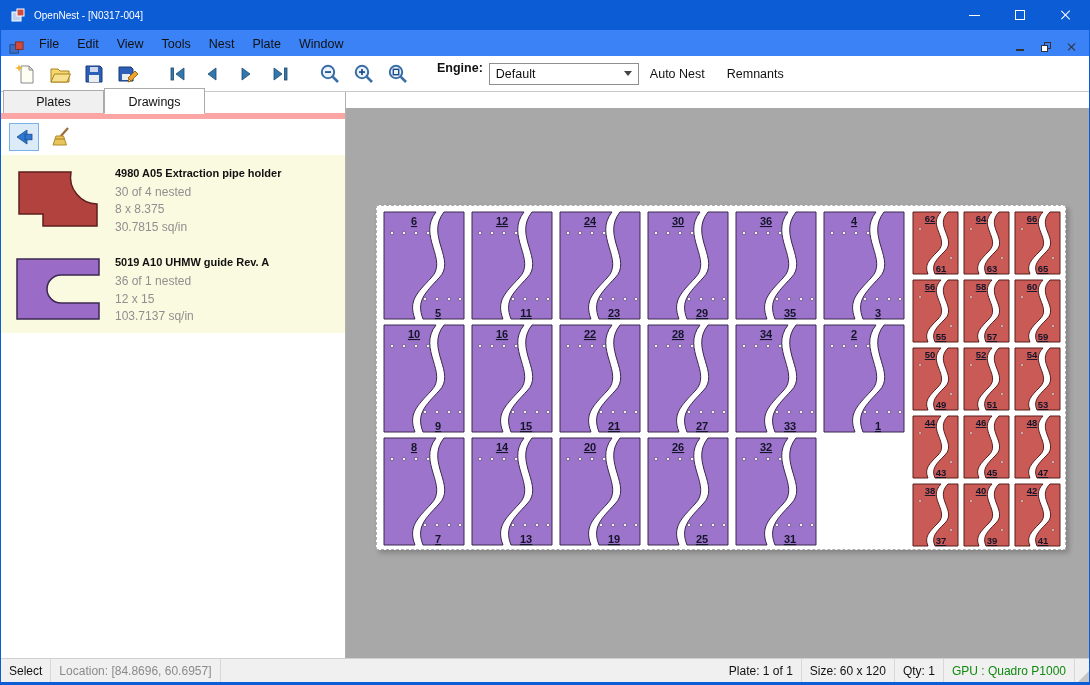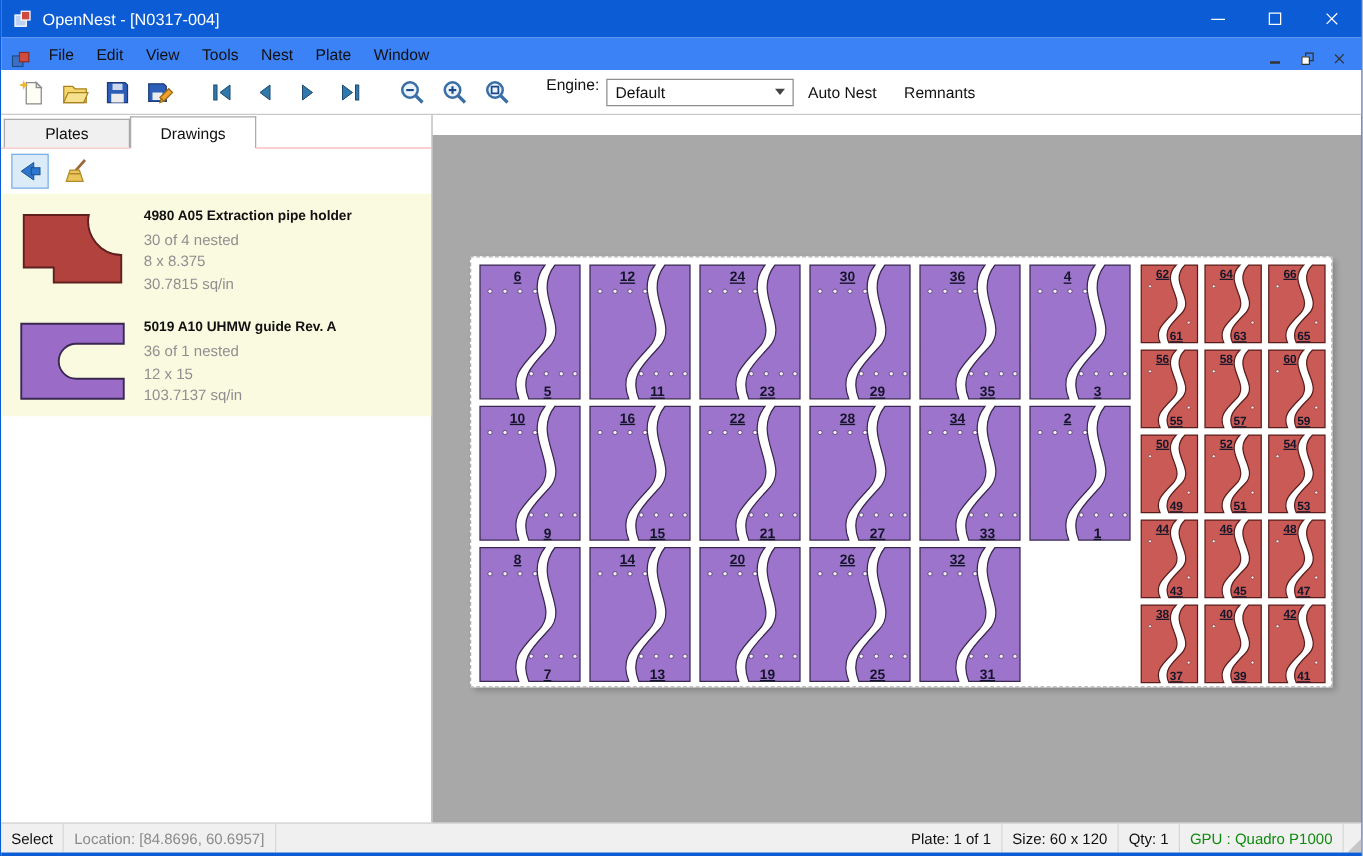--- a/index.html
+++ b/index.html
@@ -3,21 +3,21 @@
 <meta charset="utf-8">
 <style>
   *{margin:0;padding:0;box-sizing:border-box}
   html,body{width:1090px;height:685px;overflow:hidden}
   body{font-family:"Liberation Sans",sans-serif;font-size:12.5px;color:#111;background:#fff}
   .window{width:1090px;height:685px;display:flex;flex-direction:column;border-left:1px solid #0b5cd5;border-right:1px solid #0b5cd5}
 
   
   .titlebar{height:30px;background:#0b5cd5;display:flex;align-items:center;color:#fff;flex:0 0 auto}
   .title-icon{width:16px;height:16px;margin:0 8px 0 9px}
-  .title-text{flex:1;font-size:13px}
+  .title-text{flex:1;font-size:10px}
   .win-btn{width:46px;height:30px;display:flex;align-items:center;justify-content:center}
   .glyph-min{width:11px;height:1px;background:#fff}
   .glyph-max{width:10px;height:10px;border:1px solid #fff}
   .glyph-close{position:relative;width:12px;height:12px}
   .glyph-close::before,.glyph-close::after{content:"";position:absolute;left:5.3px;top:0;width:1.4px;height:12px;background:#fff}
   .glyph-close::before{transform:rotate(45deg)}
   .glyph-close::after{transform:rotate(-45deg)}
 
   
   .menubar{height:26px;background:#3b82f6;display:flex;align-items:flex-end;flex:0 0 auto}
@@ -31,29 +31,29 @@
   .g-restore .r2{position:absolute;left:0;bottom:0;width:7px;height:7px;border:1px solid #333;background:#fff}
   .g-close-d{position:relative;width:10px;height:10px}
   .g-close-d::before,.g-close-d::after{content:"";position:absolute;left:4.3px;top:0;width:1.4px;height:10px;background:#333}
   .g-close-d::before{transform:rotate(45deg)}
   .g-close-d::after{transform:rotate(-45deg)}
 
   
   .toolbar{height:36px;background:#fff;border-bottom:1px solid #c9c9c9;display:flex;align-items:center;padding-left:8px;flex:0 0 auto}
   .tbtn{width:34px;height:30px;display:flex;align-items:center;justify-content:center}
   .tb-gap{width:16px}
-  .engine-label{font-weight:normal;margin:0 6px 12px 22px}
+  .engine-label{font-weight:bold;margin:0 6px 12px 22px}
   .engine-select{width:150px;height:22px;border:1px solid #8f8f8f;background:#fff;display:flex;align-items:center;padding-left:6px}
   .caret{margin-left:auto;margin-right:6px;width:0;height:0;border-left:4px solid transparent;border-right:4px solid transparent;border-top:5px solid #444}
   .tb-text{padding:0 11px}
 
   
   .body{flex:1;display:flex;min-height:0}
   .left-panel{width:345px;background:#fff;border-right:1px solid #b0b0b0;display:flex;flex-direction:column}
-  .tabstrip{display:flex;align-items:flex-end;height:27px;border-bottom:1px solid #fca5a5;padding-left:2px;background:#fff}
+  .tabstrip{display:flex;align-items:flex-end;height:27px;border-bottom:6px solid #fca5a5;padding-left:2px;background:#fff}
   .tab{min-width:101px;text-align:center;padding:4px 10px;border:1px solid #ababab;border-bottom:none;background:#f0f0f0;height:23px}
   .tab.active{background:#fff;height:26px;margin-bottom:-1px;border-bottom:1px solid #fff;padding-top:6px}
   .panel-toolbar{height:36px;display:flex;align-items:center;gap:8px;padding:0 8px;background:#fff}
   .ptbtn{width:30px;height:28px;display:flex;align-items:center;justify-content:center;border:1px solid transparent}
   .ptbtn.checked{border:1px solid #7ab0e8;background:#dcebf8}
   .list{background:#fafae1}
   .item{display:flex;gap:10px;padding:8px 8px}
   .thumb{flex:0 0 96px;display:flex;align-items:center;justify-content:center}
   .item-text{padding-top:4px}
   .item-title{font-weight:bold;font-size:11px;margin-bottom:5px}

